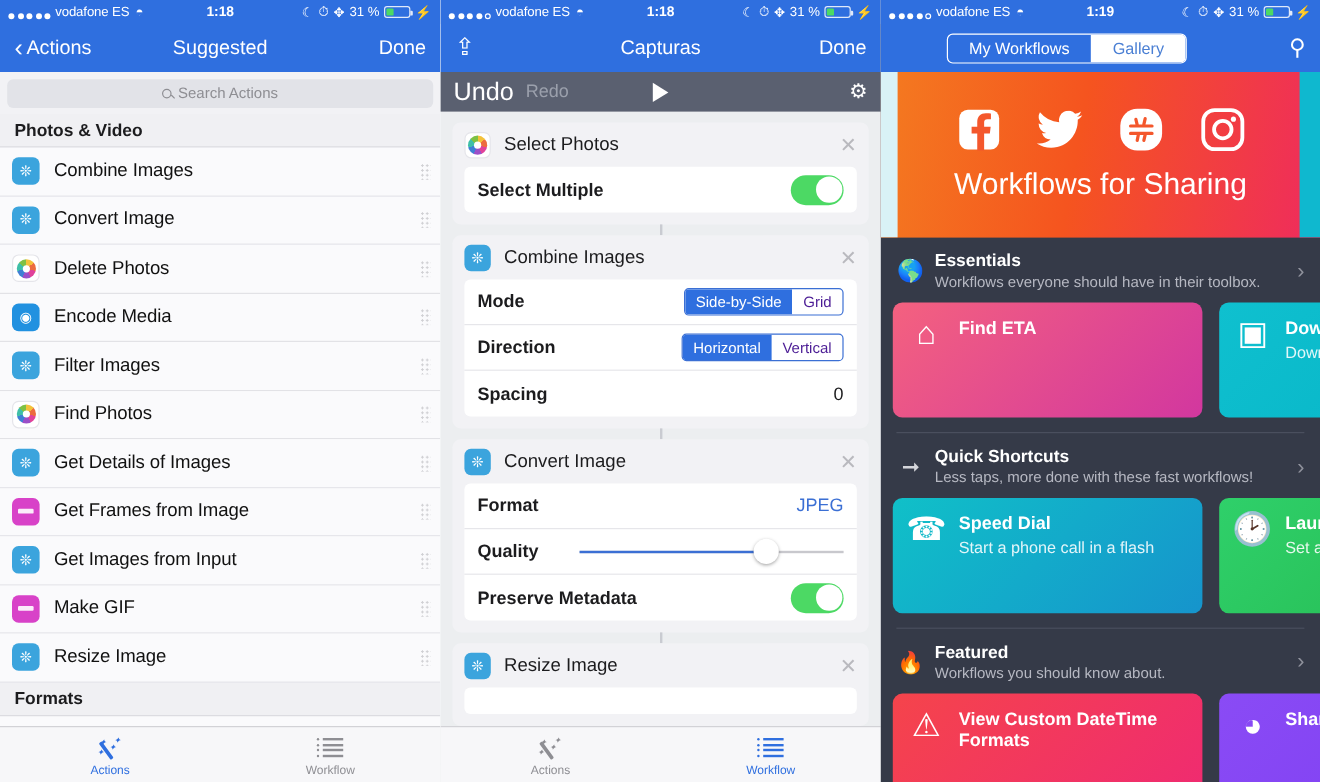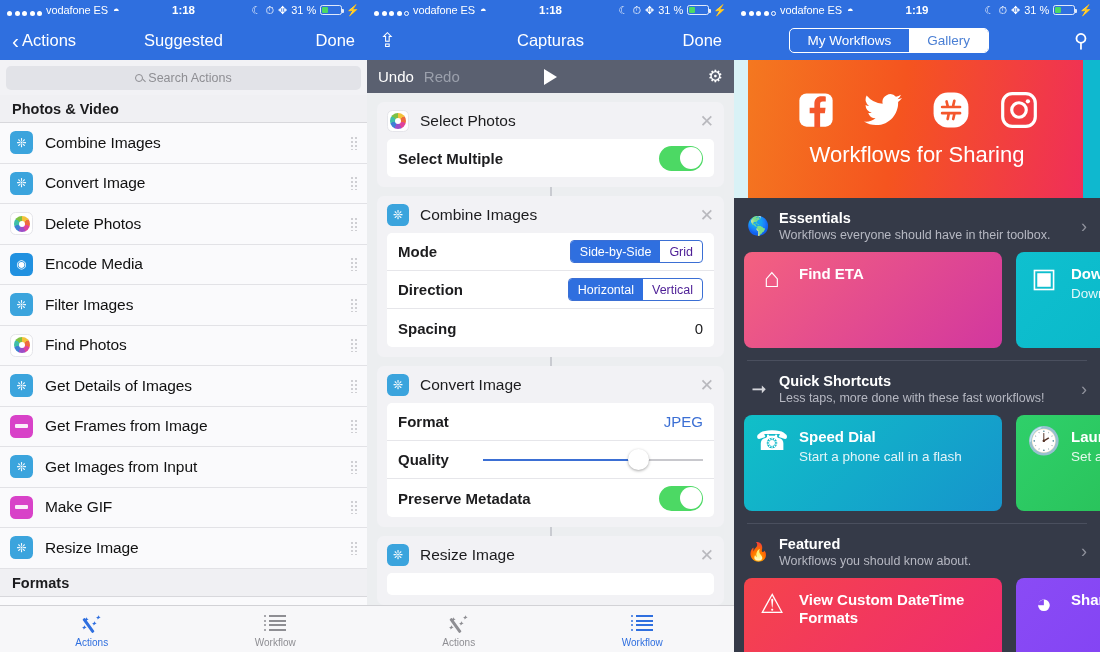--- a/index.html
+++ b/index.html
@@ -132,21 +132,21 @@
   .listicon { width: 22px; }
   .listicon .li { display: flex; align-items: center; gap: 2.5px; margin-bottom: 2.5px; }
   .listicon .li b { width: 2px; height: 2px; background: currentColor; border-radius: 50%; display: block;}
   .listicon .li i { flex: 1; height: 2px; background: currentColor; display: block; }
 
   
   .toolbar {
     height: 33px; background: #5a6070; display: flex; align-items: center;
     padding: 0 11px; color: #fff; position: relative;
   }
-  .undo { font-size: 15px; }
+  .undo { font-size: 21px; }
   .redo { font-size: 15px; color: #9ba0ac; margin-left: 10px; }
   .play {
     position: absolute; left: 0; right: 0; margin: 0 auto; width: 0; height: 0;
     border-left: 13px solid #fff; border-top: 8px solid transparent;
     border-bottom: 8px solid transparent;
   }
   .gear-tb { margin-left: auto; font-size: 17px; color: #fff; }
   .wf-scroll { position: absolute; top: 93px; bottom: 47px; left: 0; right: 0; overflow: hidden; padding: 9px 10px 0; }
   .wf-scroll::-webkit-scrollbar { display: none; }
   .card { background: #f2f2f5; border-radius: 7px; margin-bottom: 0; overflow: hidden; }
@@ -179,21 +179,21 @@
   .gal-search { font-size: 19px; color: #fff; margin-left: auto; }
   .hero {
     height: 138px; position: relative;
     background: linear-gradient(100deg, #f47b20 0%, #f5541f 45%, #ef2b5e 100%);
     display: flex; flex-direction: column; align-items: center; justify-content: center;
     overflow: hidden;
   }
   .hero::before { content:""; position:absolute; left:0; top:0; bottom:0; width:14px; background:#d9f2f6; }
   .hero::after  { content:""; position:absolute; right:0; top:0; bottom:0; width:17px; background:#0fb8cf; }
   .hero-icons { display: flex; gap: 29px; align-items: center; color: #fff; margin-bottom: 13px; z-index:1;}
-  .hero-title { color: #fff; font-size: 22px; z-index:1; }
+  .hero-title { color: #fff; font-size: 25px; z-index:1; }
   .cat-head { display: flex; align-items: center; padding: 11px 13px 9px; }
   .cat-emoji { width: 24px; font-size: 18px; text-align: center; color: #d4d5da; flex:none;}
   .cat-txt { margin-left: 8px; }
   .cat-title { color: #fff; font-size: 14.5px; font-weight: bold; line-height: 1.25; }
   .cat-sub { color: #b6b8c2; font-size: 12.5px; line-height: 1.3; }
   .cat-chev { margin-left: auto; color: #8f919c; font-size: 18px; font-weight: 300; }
   .cards-row { display: flex; gap: 14px; padding: 0 10px 12px; }
   .gcard {
     width: 258px; flex: none; border-radius: 8px; padding: 13px 12px;
     display: flex; gap: 11px; min-height: 96px; align-items: flex-start;

